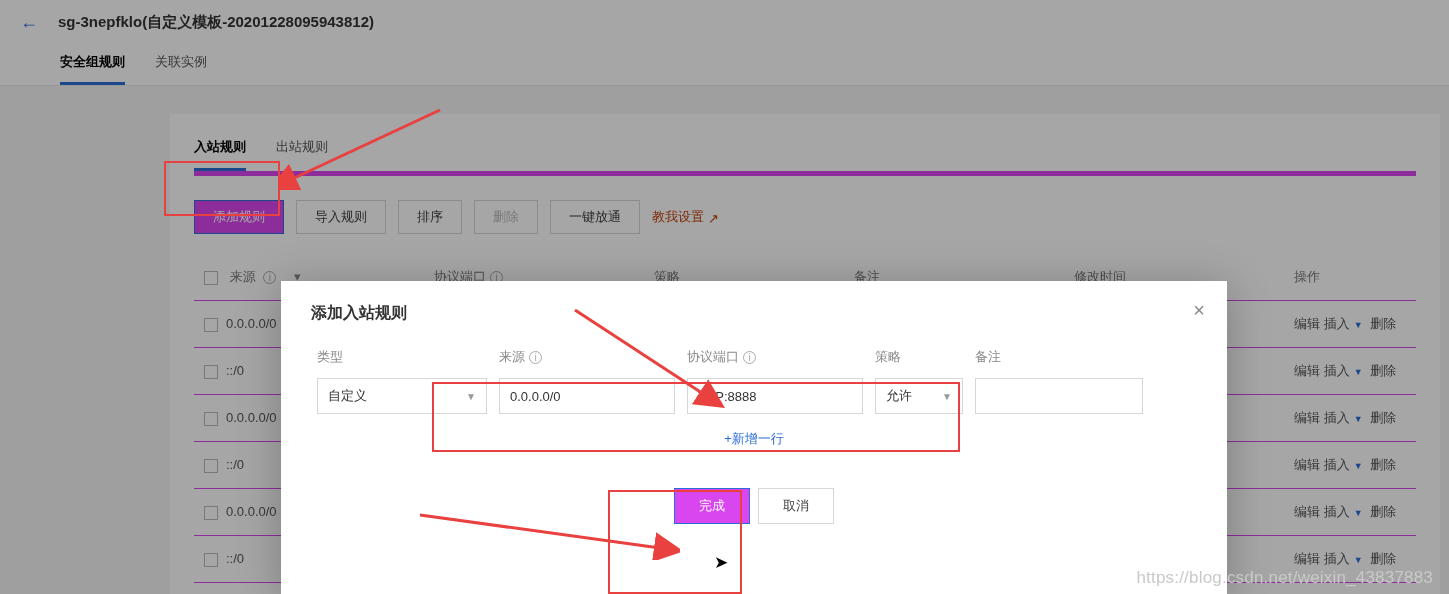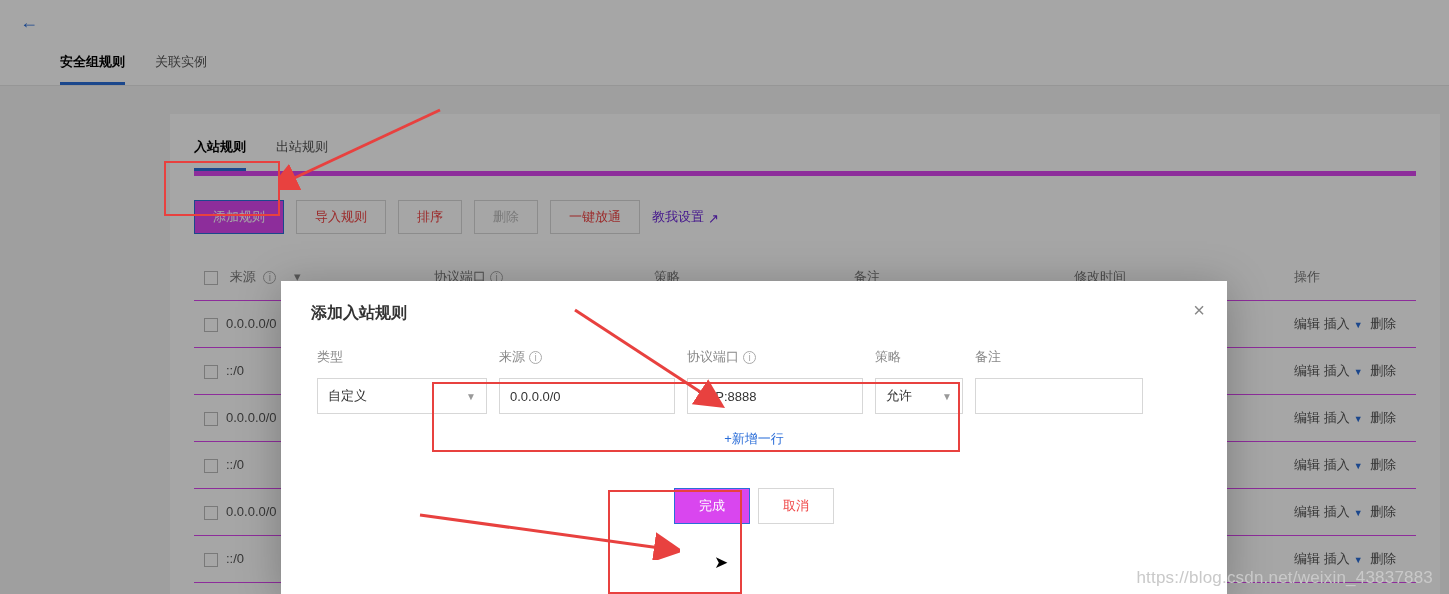--- a/index.html
+++ b/index.html
@@ -40,24 +40,24 @@
     margin: 28px 0 0 170px;
     width: 1270px;
     background: #fff;
     padding: 18px 24px 0 24px;
     min-height: 520px;
   }
   .subtabs { display: flex; gap: 30px; border-bottom: 5px solid #d946ef; }
   .subtab { padding: 6px 0 12px; color: #555; cursor: pointer; }
   .subtab.active { color: #000; font-weight: 600; border-bottom: 3px solid #2a6dd8; }
   .toolbar { display: flex; align-items: center; gap: 12px; padding: 24px 0 20px; }
-  .btn { border: 1px solid #d7d7d7; background: #fff; padding: 7px 18px; color: #ef4444; cursor: pointer; font-size: 13px; }
+  .btn { border: 1px solid #d7d7d7; background: #fff; padding: 7px 18px; color: #404040; cursor: pointer; font-size: 13px; }
   .btn.primary { background: #d946ef; border-color: #2a6dd8; color: #fff; }
   .btn.disabled { color: #bbb; }
-  .link-blue { color: #6d28d9; cursor: pointer; display: inline-flex; align-items:flex-end; gap:4px;}
+  .link-blue { color: #c2410c; cursor: pointer; display: inline-flex; align-items:flex-end; gap:4px;}
   .table { width: 100%; border-collapse: collapse; }
   .table th, .table td { text-align: left; padding: 14px 10px; border-bottom: 1px solid #d946ef; color:#555; }
   .table th { color:#777; font-weight: normal; font-size:13px;}
   .chk { width:14px;height:14px;border:1px solid #bbb;display:inline-block;vertical-align:middle;margin-right:8px;}
   .info-icn { width:13px;height:13px;border:1px solid #aaa;border-radius:50%;display:inline-block;font-size:10px;color:#aaa;text-align:center;line-height:12px;margin-left:4px;vertical-align:middle;}
   .filter-icn{display:inline-block;margin-left:14px;color:#888;}
   .actions { color:#2a6dd8; }
   .actions span{cursor:pointer;}
   .drop-caret{font-size:9px;margin:0 4px;color:#2a6dd8;}
   .green{color:#2bba7b;}
@@ -100,20 +100,21 @@
   .watermark{
     position:absolute;right:16px;bottom:6px;color:#c9c9c9;font-size:17px;z-index:12;letter-spacing:.2px;
   }
 </style>
 </head>
 <body>
 
 <div class="topbar">
   <div class="title-row">
     <span class="back-arrow">←</span>
+    <span class="page-title">sg-3nepfklo(自定义模板-20201228095943812)</span>
   </div>
   <div class="maintabs">
     <div class="maintab active">安全组规则</div>
     <div class="maintab">关联实例</div>
   </div>
 </div>
 
 <div class="panel">
   <div class="subtabs">
     <div class="subtab active">入站规则</div>

